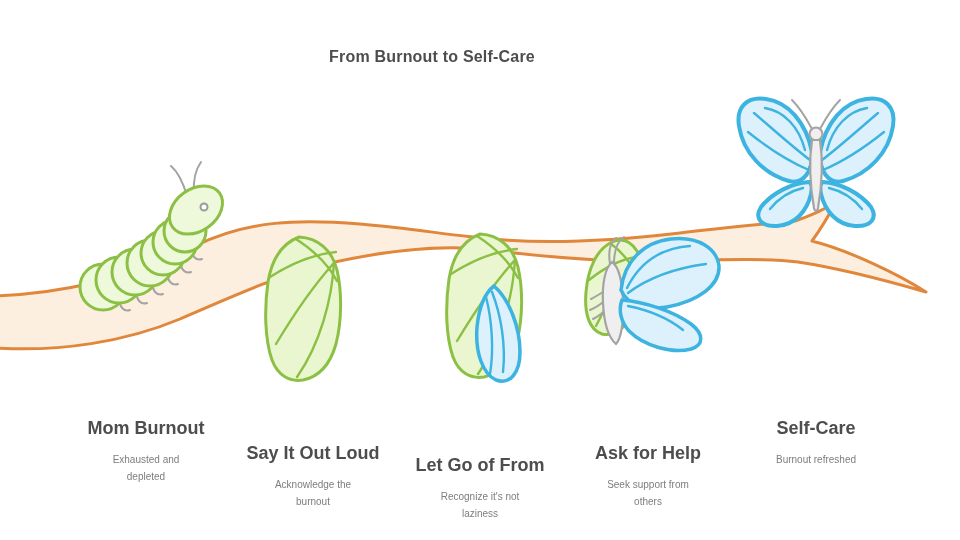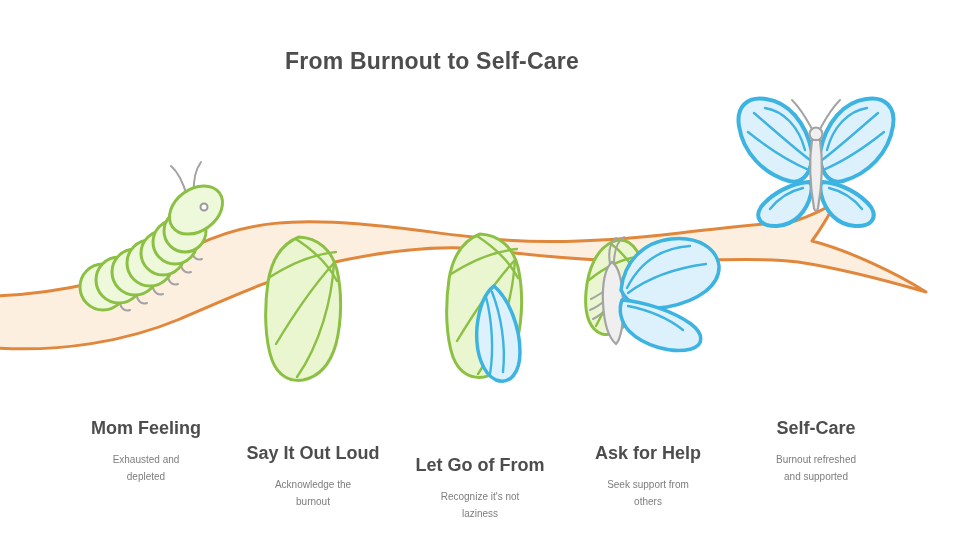--- a/index.html
+++ b/index.html
@@ -3,21 +3,21 @@
 <meta charset="utf-8">
 <style>
   html,body{margin:0;padding:0;background:#fff;}
   .canvas{
     position:relative;width:960px;height:540px;background:#fff;overflow:hidden;
     font-family:"Liberation Sans",sans-serif;
   }
   .art{position:absolute;left:0;top:0;}
   .main-title{
     position:absolute;top:48px;left:0;width:864px;text-align:center;
-    font-size:23px;font-weight:bold;color:var(--title-color,#4d4d4d);
+    font-size:16px;font-weight:bold;color:var(--title-color,#4d4d4d);
     letter-spacing:.2px;
   }
   .stage-label{position:absolute;width:220px;text-align:center;}
   .stage-title{font-size:18px;font-weight:bold;color:var(--title-color,#4d4d4d);margin-bottom:12px;}
   .stage-sub{font-size:10px;line-height:17px;color:var(--subtitle-color,#7d7d7d);}
   .s1{left:36px;top:418px;}
   .s2{left:203px;top:443px;}
   .s3{left:370px;top:455px;}
   .s4{left:538px;top:443px;text-align:center;}
   .s5{left:706px;top:418px;}
@@ -151,21 +151,21 @@
       <circle class="graybody" cx="816" cy="134" r="6.5"></circle>
       <path class="graybody" d="M 812,140 C 809,160 810,185 814,208
            C 815,212 817,212 818,208
            C 822,185 823,160 820,140 Z"></path>
     </g>
   </svg>
 
   <div class="main-title">From Burnout to Self-Care</div>
 
   <div class="stage-label s1">
-    <div class="stage-title">Mom Feeling</div>
+    <div class="stage-title">Mom Burnout</div>
     <div class="stage-sub">Exhausted and</div>
     <div class="stage-sub">depleted</div>
   </div>
 
   <div class="stage-label s2">
     <div class="stage-title">Say It Out Loud</div>
     <div class="stage-sub">Acknowledge the</div>
     <div class="stage-sub">burnout</div>
   </div>
 
@@ -177,16 +177,15 @@
 
   <div class="stage-label s4">
     <div class="stage-title">Ask for Help</div>
     <div class="stage-sub">Seek support from</div>
     <div class="stage-sub">others</div>
   </div>
 
   <div class="stage-label s5">
     <div class="stage-title">Self-Care</div>
     <div class="stage-sub">Burnout refreshed</div>
-    <div class="stage-sub">and supported</div>
   </div>
 
 </div>
 
 </body></html>

